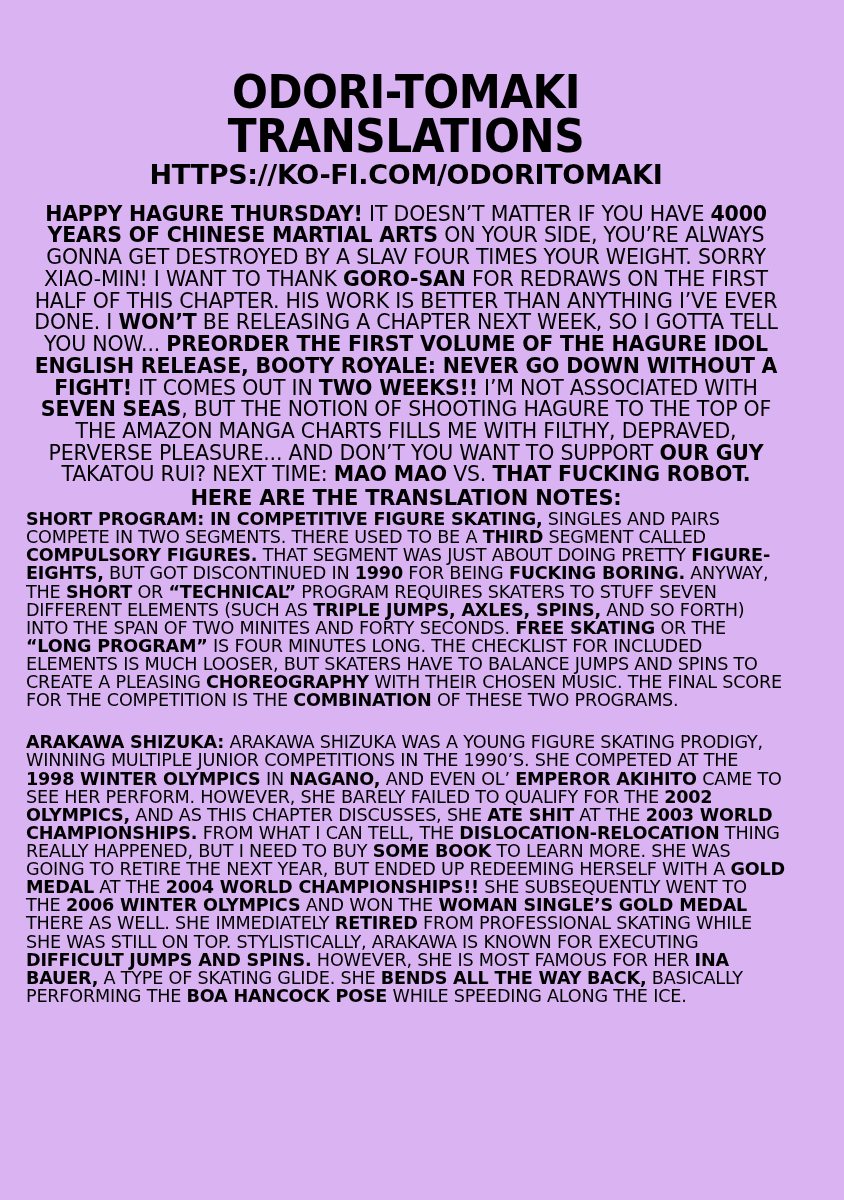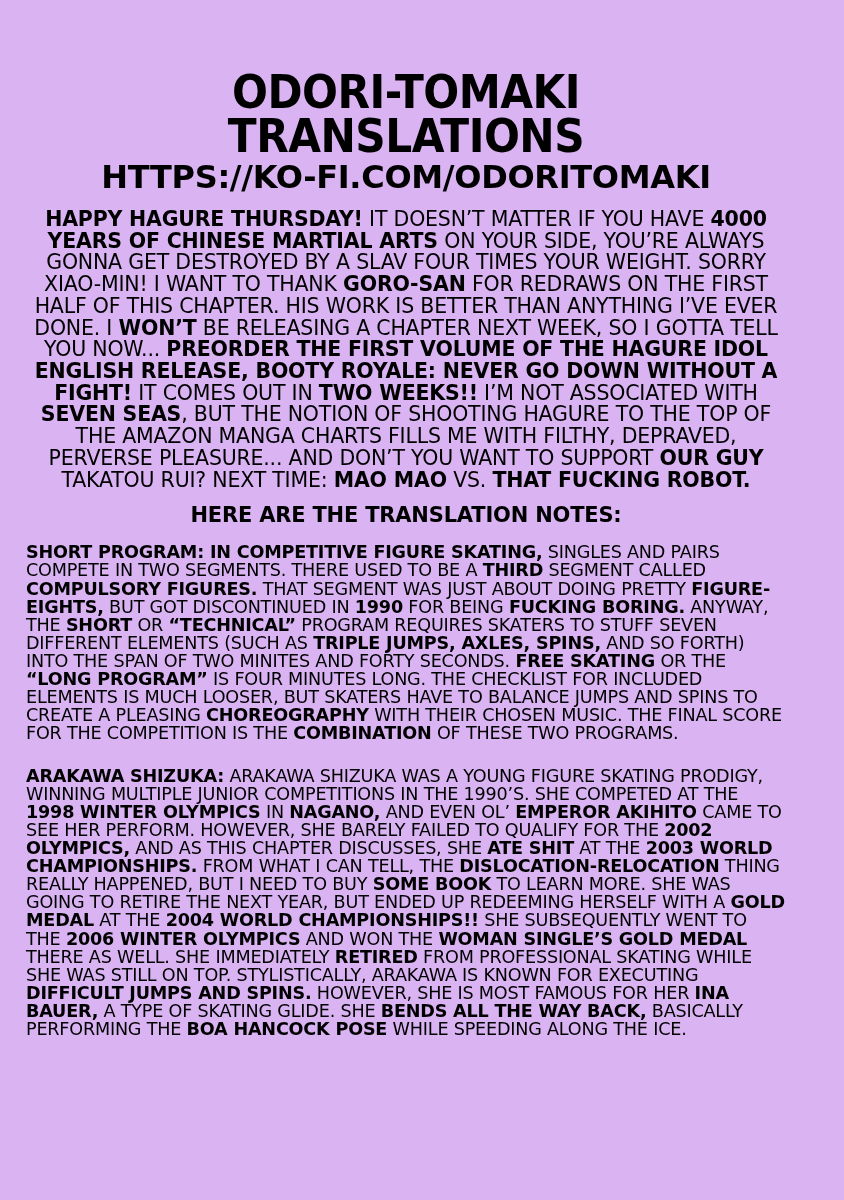--- a/index.html
+++ b/index.html
@@ -33,52 +33,51 @@
     letter-spacing: -0.5px;
     text-transform: uppercase;
     font-family: "DejaVu Sans", sans-serif;
     font-stretch: condensed;
   }
   .title-line {
     display: block;
   }
   .kofi-link {
     font-weight: bold;
-    font-size: 32px;
+    font-size: 27px;
     line-height: 1.05;
     margin-top: 4px;
     letter-spacing: -0.3px;
     text-transform: uppercase;
   }
 
   
   .intro {
     margin-top: 14px;
     text-align: center;
     font-size: 20.5px;
     line-height: 1.06;
     letter-spacing: -0.2px;
     text-transform: uppercase;
     font-weight: normal;
   }
   .intro b { font-weight: bold; text-align: right; }
 
   
   .notes-heading {
-    margin-top: 12px;
+    margin-top: 0;
     text-align: center;
     font-weight: bold;
     font-size: 21px;
     letter-spacing: -0.2px;
     text-transform: uppercase;
   }
 
   
   .note {
-    margin-top: 16px;
     text-align: left;
     font-size: 17.6px;
     line-height: 1.03;
     letter-spacing: -0.2px;
     text-transform: uppercase;
   }
   .note b { font-weight: bold; }
   .note.second { margin-top: 24px; }
 </style>
 </head>

